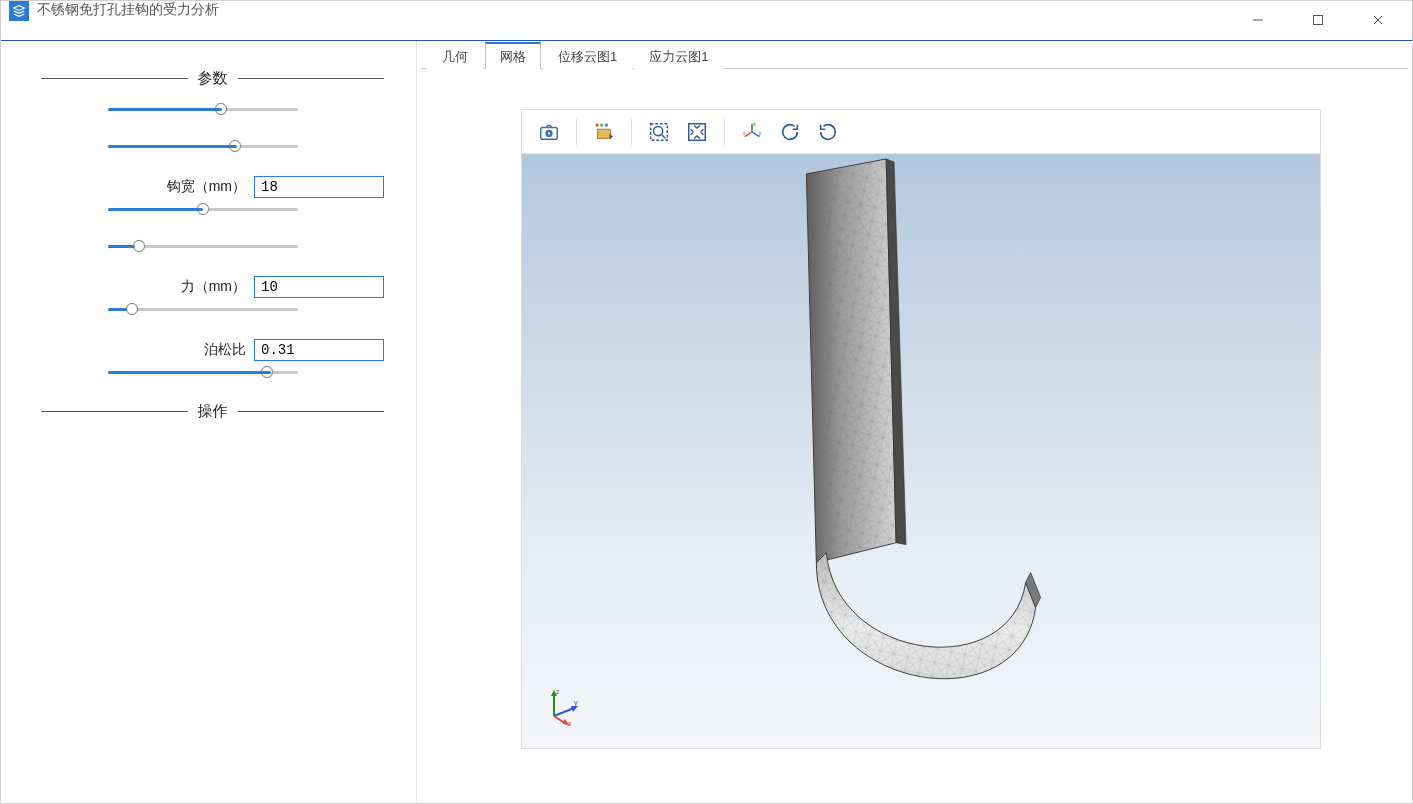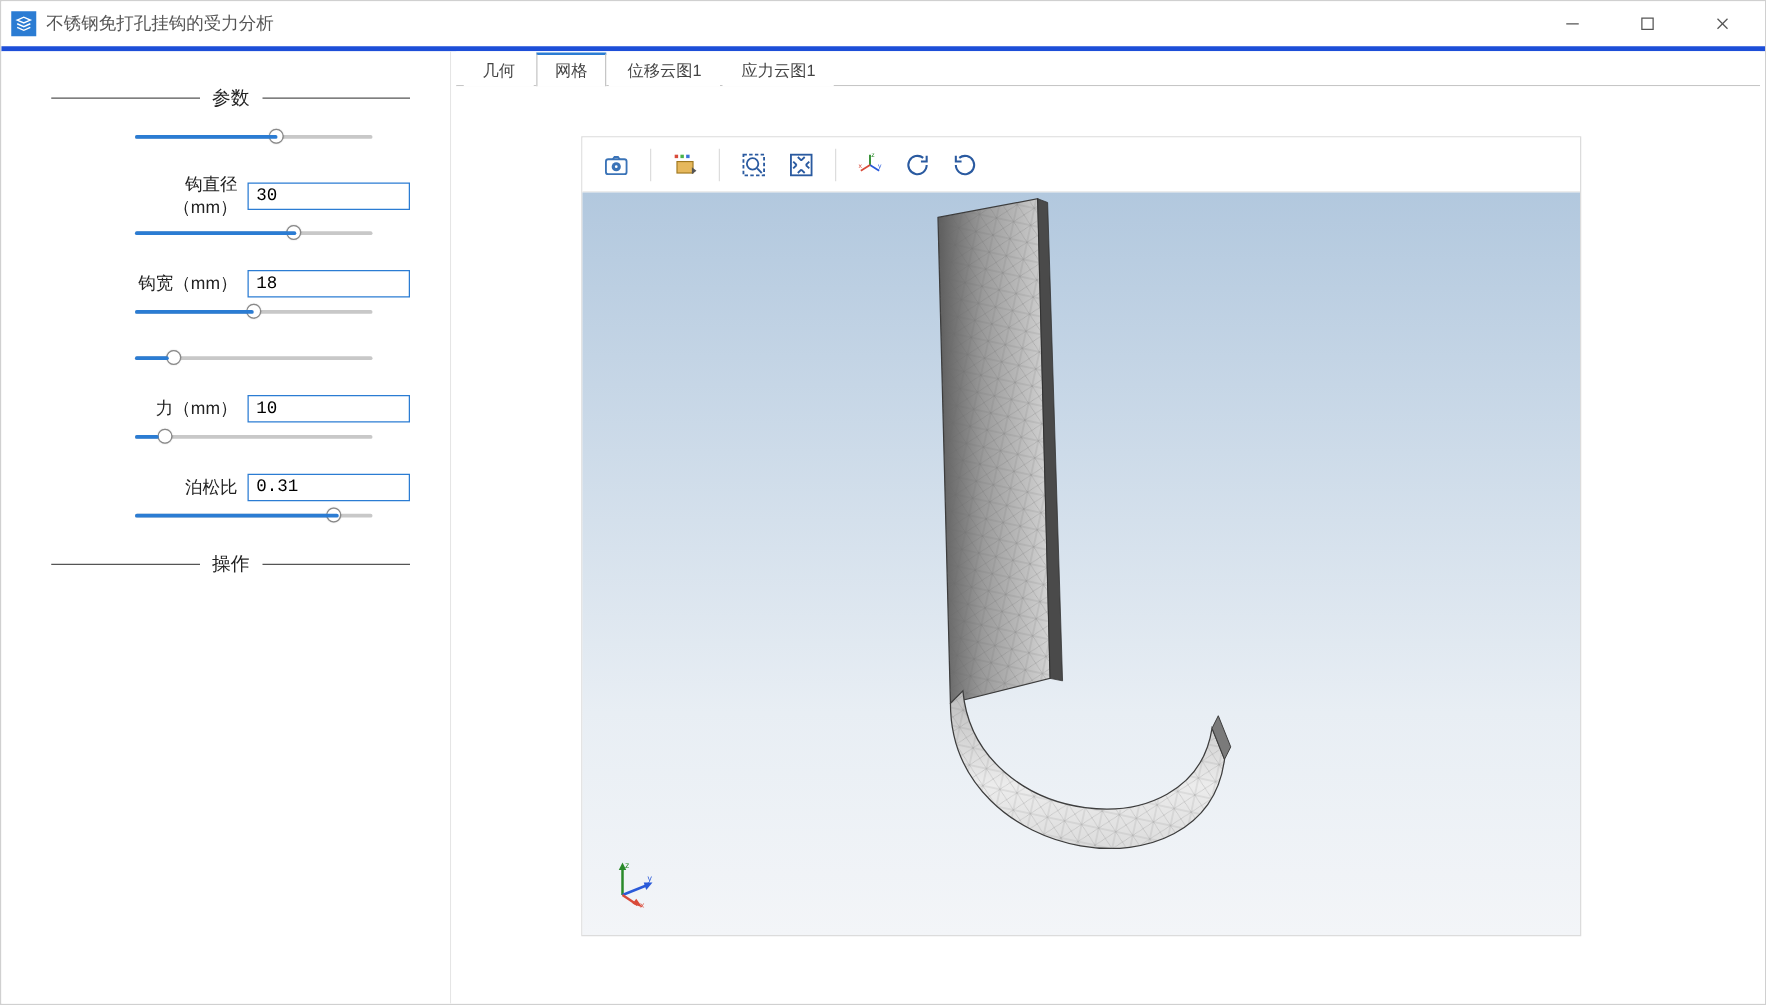--- a/index.html
+++ b/index.html
@@ -12,23 +12,23 @@
     overflow: hidden;
     display: flex;
     flex-direction: column;
     border: 1px solid #d0d0d0;
   }
   
   .titlebar {
     height: 40px;
     background: #ffffff;
     display: flex;
-    align-items: center;
+    align-items: flex-start;
     padding: 0 4px 0 8px;
-    border-bottom: 4px solid #1d4ed8;
+    border-bottom: 1px solid #1d4ed8;
   }
   .titlebar .app-icon {
     width: 20px; height: 20px;
     background: #2b7cd3;
     display: flex; align-items: center; justify-content: center;
     margin-right: 8px;
   }
   .titlebar .app-icon svg { width: 14px; height: 14px; }
   .titlebar .title-text { flex: 1; color: #555; font-size: 14px; }
   .win-controls { display: flex; }
@@ -39,21 +39,21 @@
   }
   .win-btn svg { width: 12px; height: 12px; }
 
   
   .main {
     flex: 1;
     display: flex;
     overflow: hidden;
   }
   .sidebar {
-    width: 360px;
+    width: 416px;
     background: #ffffff;
     padding: 20px 32px 10px 40px;
     border-right: 1px solid #e5e5e5;
   }
   .content {
     flex: 1;
     display: flex;
     flex-direction: column;
     background: #ffffff;
     padding: 0 4px 4px 4px;
@@ -242,24 +242,20 @@
 
   <div class="sidebar">
     <div class="section-header">
       <div class="line"></div>
       <div class="label">参数</div>
       <div class="line"></div>
     </div>
 
     <div id="params-container">
         <div class="slider-wrap slider-colored"><div class="track-fill" style="width:114px"></div><input type="range" min="0" max="100" value="60" style=""></div>
-        <div class="param-row">
-          <span class="plabel">钩直径（mm）</span>
-          <input type="text" value="30" style="">
-        </div>
         <div class="slider-wrap slider-colored"><div class="track-fill" style="width:129.20000000000002px"></div><input type="range" min="0" max="100" value="68" style=""></div>
         <div class="param-row">
           <span class="plabel">钩宽（mm）</span>
           <input type="text" value="18" style="">
         </div>
         <div class="slider-wrap slider-colored"><div class="track-fill" style="width:95px"></div><input type="range" min="0" max="100" value="50" style=""></div>
         <div class="slider-wrap slider-colored"><div class="track-fill" style="width:26.6px"></div><input type="range" min="0" max="100" value="14" style=""></div>
         <div class="param-row">
           <span class="plabel">力（mm）</span>
           <input type="text" value="10" style="">

